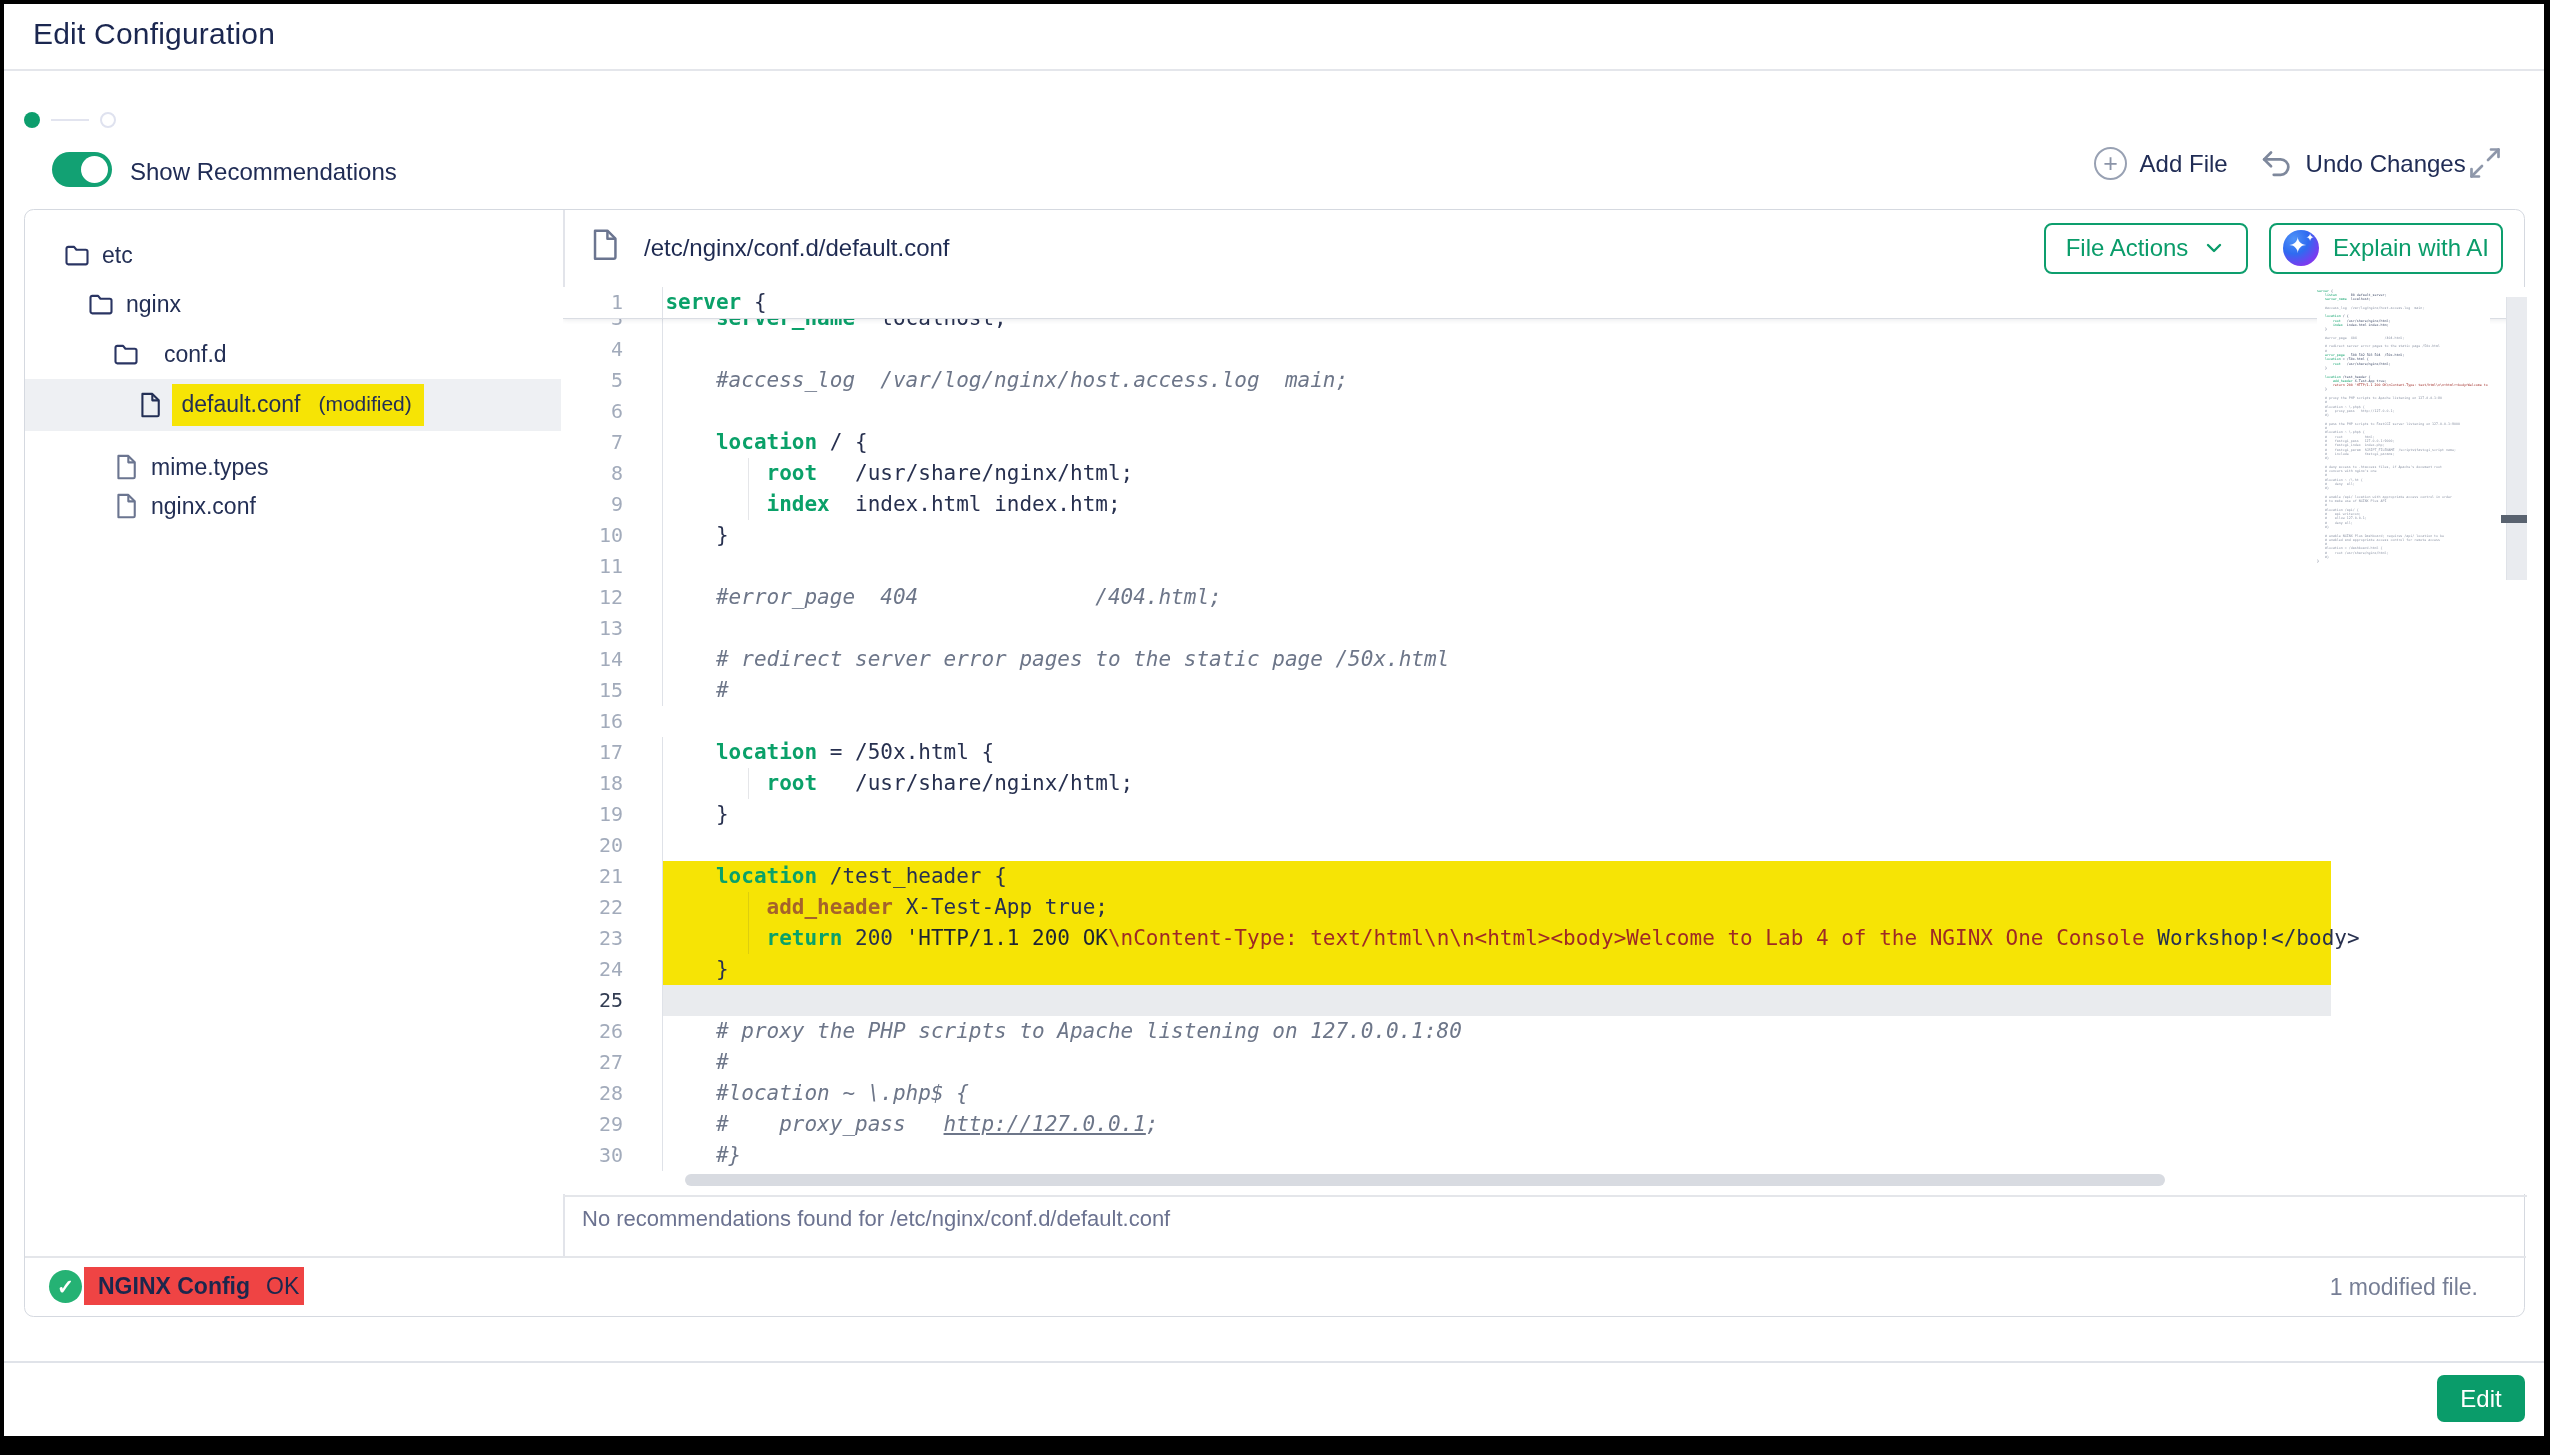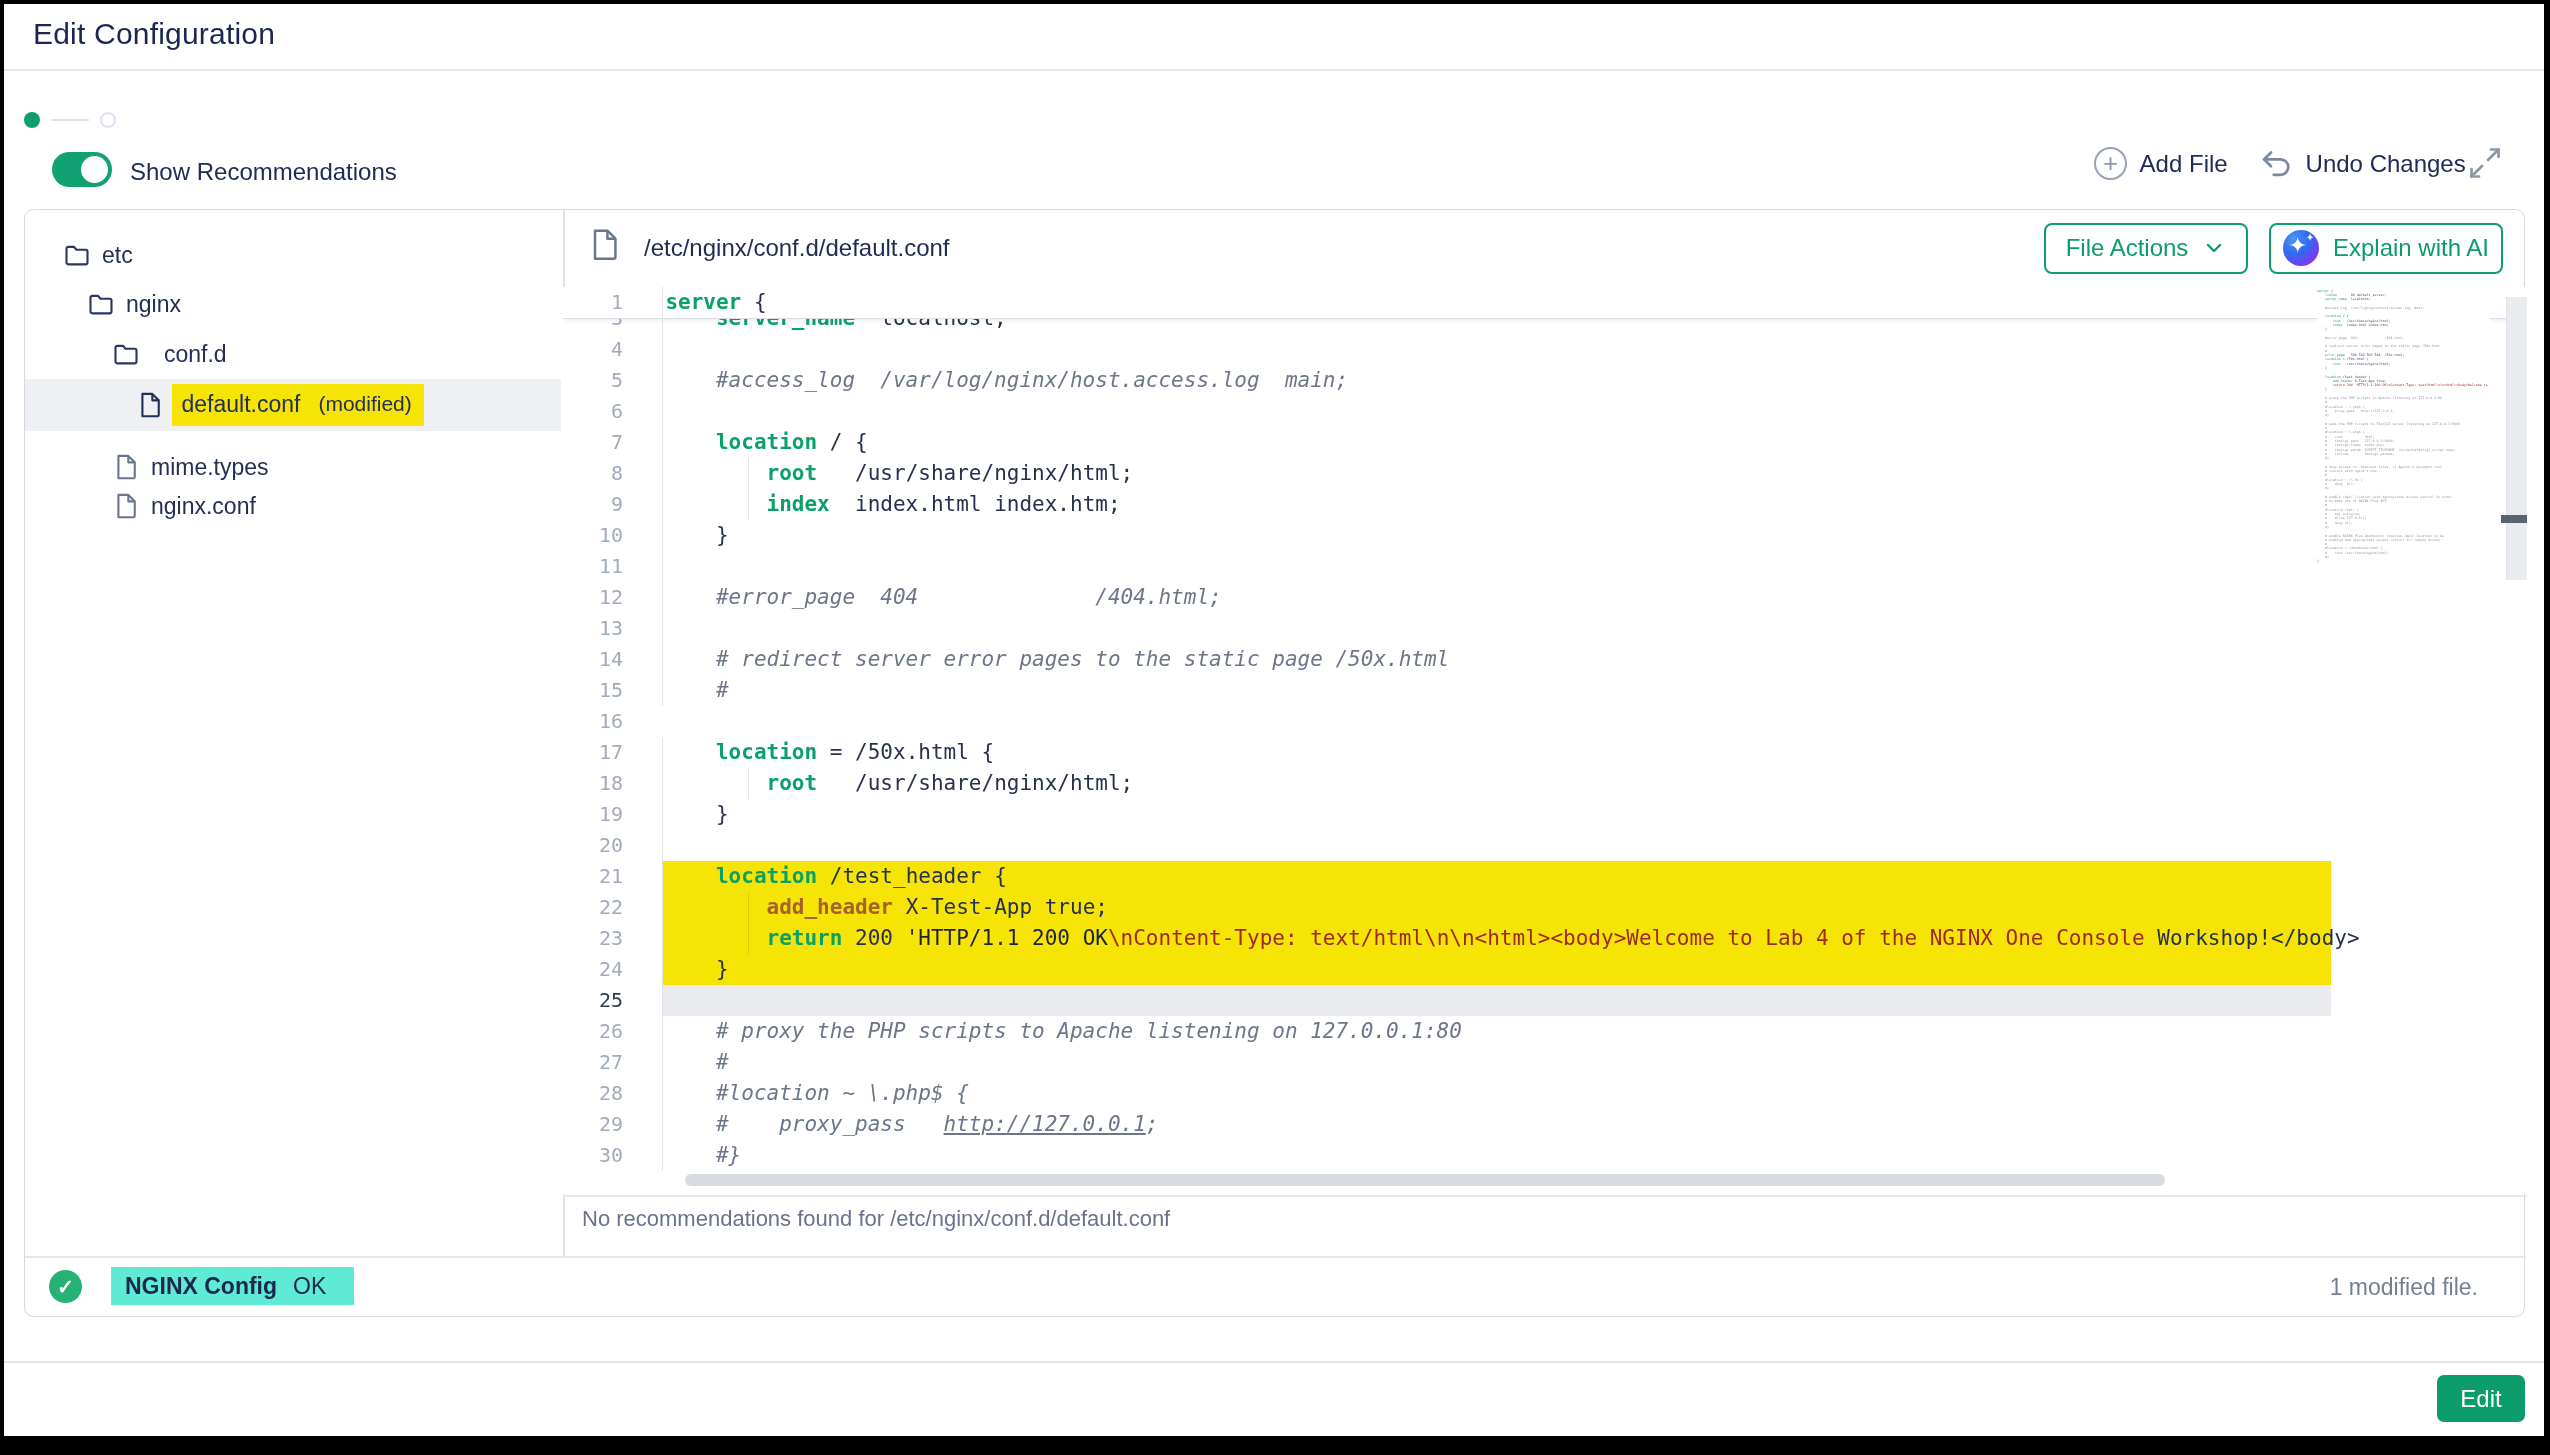--- a/index.html
+++ b/index.html
@@ -110,22 +110,22 @@
 
   
   .reco-divider { position:absolute; left:538px; top:985px; width:1964px; height:1.6px; background:#e4e6ea; }
   .reco-text { position:absolute; left:557px; top:996px; font-size:22px; color:#6b7290; }
 
   
   .status-divider { position:absolute; left:0; top:1046px; width:2501px; height:1.6px; background:#e4e6ea; }
   .status-check { position:absolute; left:24px; top:1060px; width:33px; height:33px; border-radius:50%;
                   background:#25b274; color:#fff; display:flex; align-items:center; justify-content:center;
                   font-size:20.5px; font-weight:bold; }
-  .status-chip { position:absolute; left:86px; top:1057px; height:38px; background:#5eead4;
-                 display:flex; align-items:center; padding:0 28px 0 14px; gap:16px; }
+  .status-chip { position:absolute; left:59px; top:1057px; height:38px; background:#ef4444;
+                 display:flex; align-items:center; padding:0 5px 0 14px; gap:16px; }
   .status-chip .lbl { font-size:23px; font-weight:bold; color:#1c274d; }
   .status-chip .val { font-size:23px; color:#1c274d; }
   .modified-text { position:absolute; right:46px; top:1064px; font-size:23px; color:#767e95; }
 
   
   .footer-divider { position:absolute; left:0; top:1361px; width:2550px; height:1.6px; background:#e0e3e9; }
   .btn-cancel { position:absolute; left:2293px; top:1445px; width:118px; height:61px; background:#fff;
                 border:2px solid #0d9e6d; border-radius:7px; color:#0a9c6a; font-size:24px;
                 font-family:"Liberation Sans",sans-serif; cursor:pointer;font-style:italic; }
   .btn-next { position:absolute; left:2437px; top:1375px; width:88px; height:47px; background:#0a9c6a;

